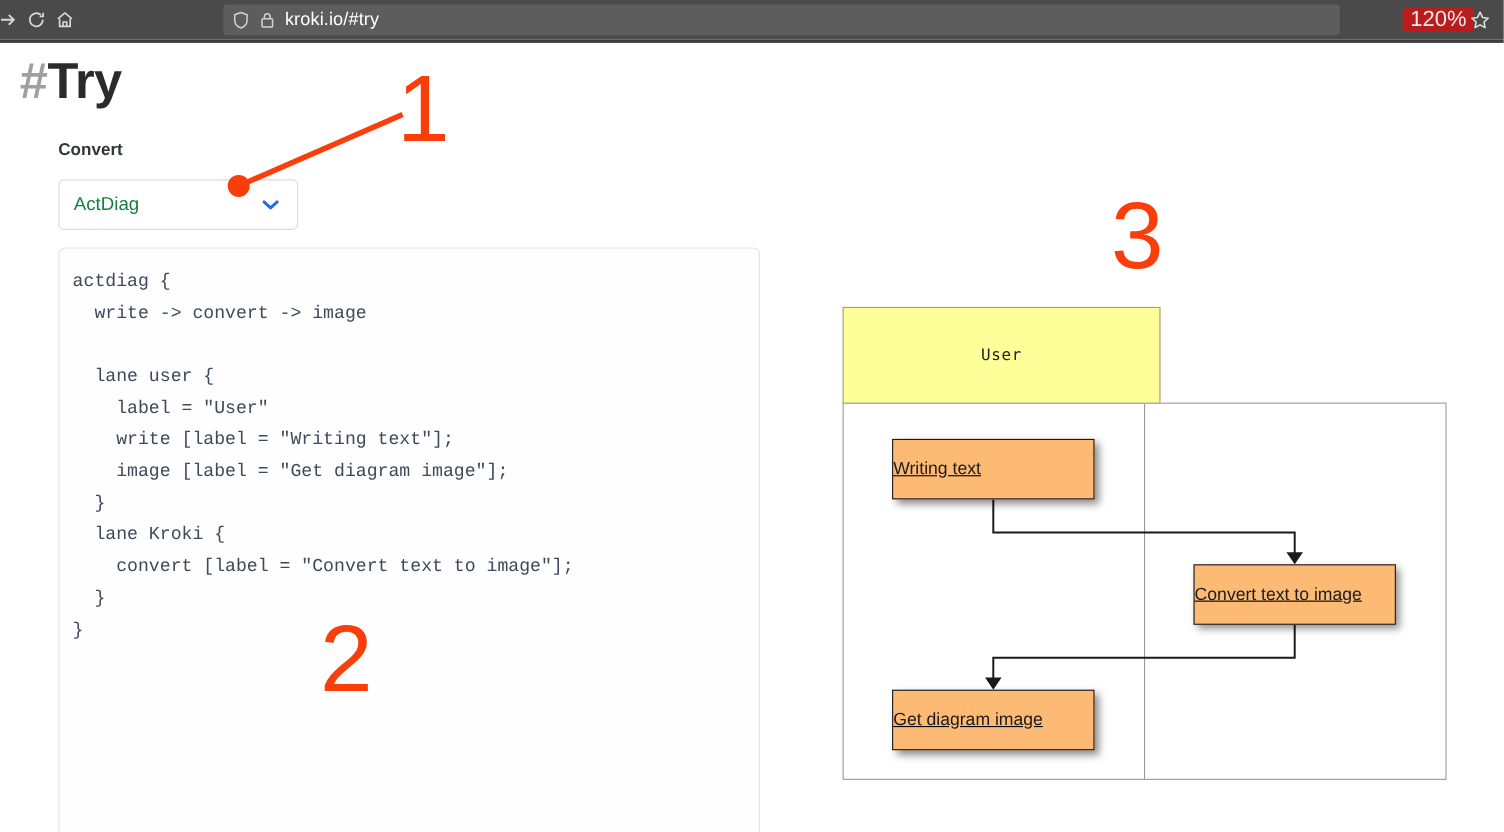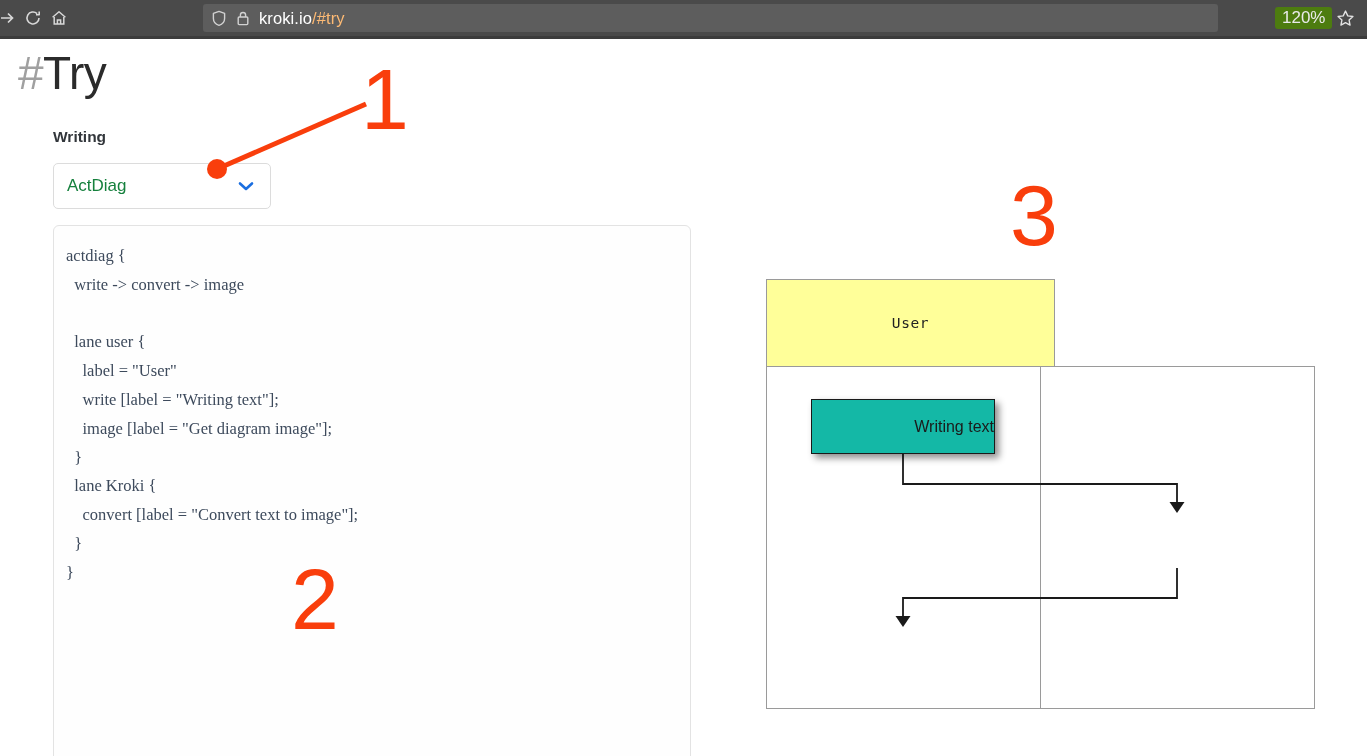--- a/index.html
+++ b/index.html
@@ -40,44 +40,44 @@
     padding: 0 8px;
   }
   #url-bar .ub-icon { color: #d2d2d2; margin-right: 9px; display: flex; align-items: center; }
   #url-text {
     font-size: 16.5px;
     letter-spacing: 0.1px;
     white-space: nowrap;
     display: flex; align-items: baseline;
   }
   #url-host { color: #ffffff; }
-  #url-path { color: #fdba74; }
+  #url-path { color: #ffffff; }
 
   #zoom-badge {
     position: absolute; left: 1275px; top: 7px;
     height: 22px;
     padding: 0 7px;
-    background: #4d7c0f;
+    background: #b91c1c;
     border-radius: 3px;
     color: #eaeaea;
-    font-size: 17px;
+    font-size: 20px;
     display: flex; align-items: center;
   }
   #bookmark-btn {
     position: absolute; left: 1333px; top: 6px;
     width: 24px; height: 24px;
     display: flex; align-items: center; justify-content: center;
     color: #e2e2e2;
   }
 
   
   #page-title {
     position: absolute; left: 18px; top: 46px;
     font-size: 46px;
-    font-weight: normal;
+    font-weight: bold;
     letter-spacing: -0.5px;
   }
   #page-title .hash { color: #a0a0a0; }
   #page-title .word { color: #2b2b2b; }
 
   #diagram-label {
     position: absolute; left: 53px; top: 128px;
     font-size: 15.5px;
     font-weight: bold;
     color: #32363b;
@@ -104,21 +104,21 @@
   #editor-panel {
     position: absolute; left: 53px; top: 225px;
     width: 638px; height: 540px;
     background: #fefefe;
     border: 1px solid #e3e3e3;
     border-radius: 6px;
   }
   #editor-code {
     position: absolute; left: 66px; top: 242px;
     width: 620px;
-    font-family: Liberation Serif, serif;
+    font-family: Liberation Mono, monospace;
     font-size: 16.5px;
     line-height: 28.8px;
     color: #3d4a5c;
     white-space: pre;
     pointer-events: none;
   }
 
   
   #anno-1-num {
     position: absolute; left: 361px; top: 56px;
@@ -165,24 +165,24 @@
     position: absolute;
     top: 87px; height: 343px;
     background: #ffffff;
     border: 1px solid #9a9a9a;
   }
   #lane-body-user  { left: 0;     width: 275px; }
   #lane-body-kroki { left: 274px; width: 275px; }
 
   .node-box {
     position: absolute;
-    background: #14b8a6;
+    background: #fdba74;
     border: 1.6px solid #1a1a1a;
     box-shadow: 4px 4px 7px rgba(0,0,0,0.45);
-    display: flex; align-items: center; justify-content: flex-end;
+    display: flex; align-items: center; justify-content: flex-start; text-decoration: underline;
   }
   .node-box span {
     font-size: 16px;
     color: #1b1b1b;
     white-space: nowrap;
   }
   #node-writing-text  { left: 45px;  top: 120px; width: 184px; height: 55px; }
   #node-convert-text  { left: 319px; top: 234px; width: 184px; height: 55px; }
   #node-get-diagram   { left: 45px;  top: 348px; width: 184px; height: 55px; }
 
@@ -235,21 +235,21 @@
       <path d="M10 2.2l2.4 5 5.4.7-4 3.7 1 5.4-4.8-2.7-4.8 2.7 1-5.4-4-3.7 5.4-.7z" stroke-linejoin="round"></path>
     </svg>
   </div>
 </div>
 <div id="browser-bar-bottom-edge"></div>
 
 <div id="page-title">
   <span class="hash">#</span><span class="word">Try</span>
 </div>
 
-<div id="diagram-label">Writing</div>
+<div id="diagram-label">Convert</div>
 
 <div id="diagram-select">
   <span id="diagram-select-value">ActDiag</span>
   <span id="select-chevron">
     <svg width="22" height="22" viewBox="0 0 22 22" fill="none" stroke="currentColor" stroke-width="2.6" stroke-linecap="round" stroke-linejoin="round">
       <path d="M5 8.5l6 5.5 6-5.5"></path>
     </svg>
   </span>
 </div>
 
@@ -289,13 +289,19 @@
       <path d="M137 175 L137 205 L411 205 L411 226"></path>
       <path d="M411 289 L411 319 L137 319 L137 340"></path>
     </g>
     <polygon points="403.5,223 418.5,223 411,234" fill="#1a1a1a"></polygon>
     <polygon points="129.5,337 144.5,337 137,348" fill="#1a1a1a"></polygon>
   </svg>
 
   <div class="node-box" id="node-writing-text">
     <span>Writing text</span>
   </div>
+  <div class="node-box" id="node-convert-text">
+    <span>Convert text to image</span>
+  </div>
+  <div class="node-box" id="node-get-diagram">
+    <span>Get diagram image</span>
+  </div>
 </div>
 
 </body></html>

